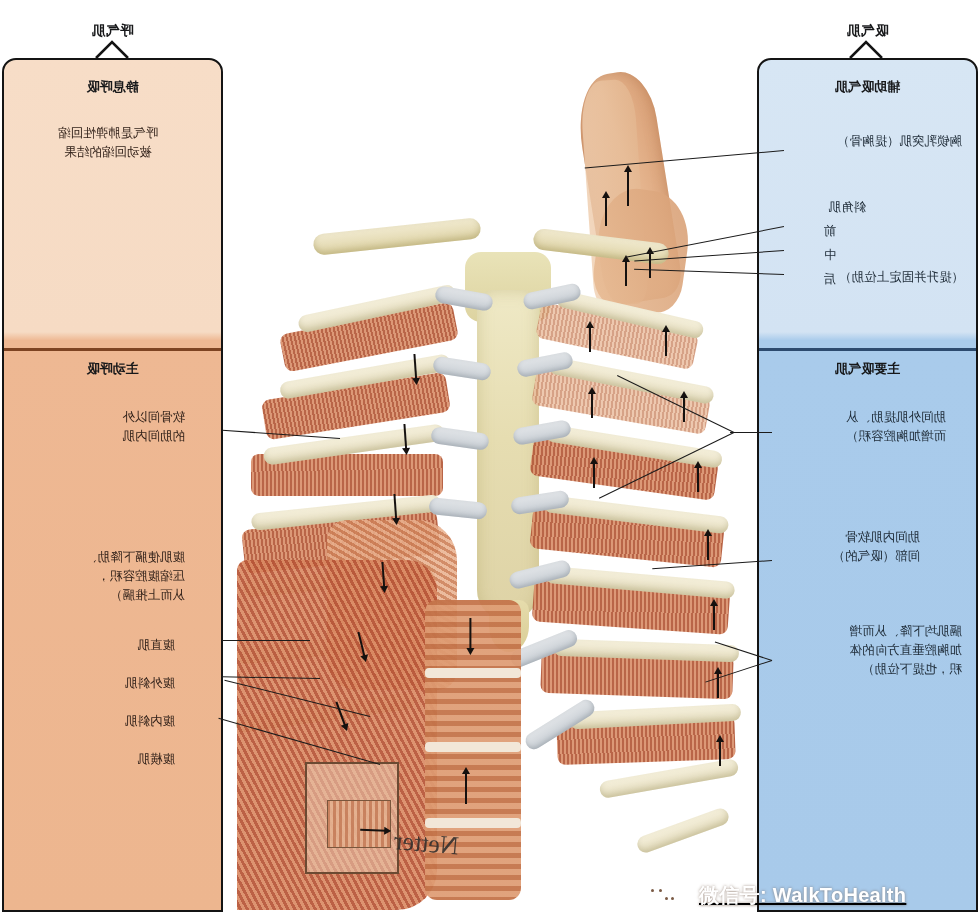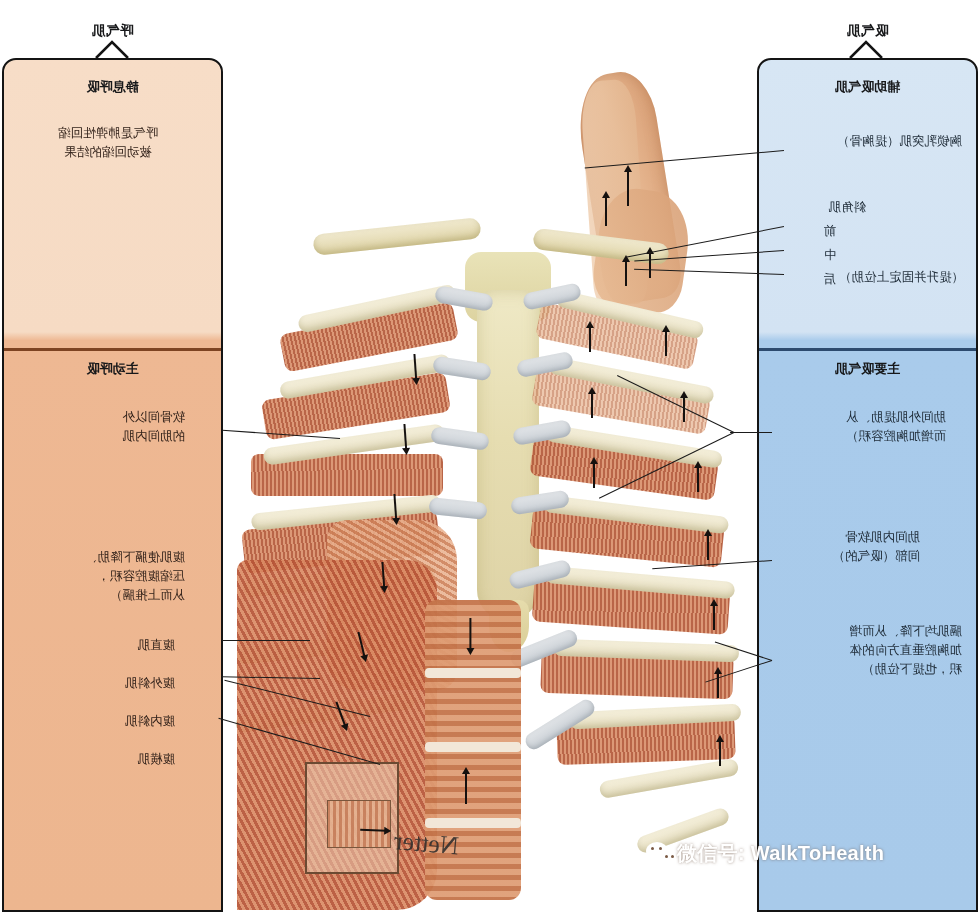--- a/index.html
+++ b/index.html
@@ -101,22 +101,22 @@
   .arrow{position:absolute;width:1.6px;background:#15110f;transform-origin:bottom center;}
   .arrow:after{content:"";position:absolute;top:-5px;left:-3.2px;
        border-left:4px solid transparent;border-right:4px solid transparent;
        border-bottom:7px solid #15110f;}
 
   .signature{position:absolute;left:300px;top:826px;width:126px;height:76px;
        font-family:"Liberation Serif",serif;font-size:26px;color:#2a2a2a;
        transform:rotate(-5deg);opacity:.85;}
 
   
-  #watermark{position:absolute;left:646px;top:840px;display:flex;
-       align-items:center;gap:1px;z-index:40;}
+  #watermark{position:absolute;left:646px;top:882px;display:flex;
+       align-items:center;gap:23px;z-index:40;text-decoration:underline;}
   #watermark .wm-text{font-size:20px;font-weight:bold;color:#ffffff;
        text-shadow:0 0 3px rgba(90,60,40,.55);letter-spacing:.3px;}
   .wechat{width:30px;height:24px;position:relative;}
   .wechat .b1{position:absolute;left:0;top:0;width:22px;height:18px;
        background:#fff;border-radius:50%;}
   .wechat .b2{position:absolute;left:13px;top:8px;width:17px;height:14px;
        background:#fff;border-radius:50%;}
   .wechat .d{position:absolute;width:3px;height:3px;background:#7a5a45;border-radius:50%;}
 </style>
 </head>

